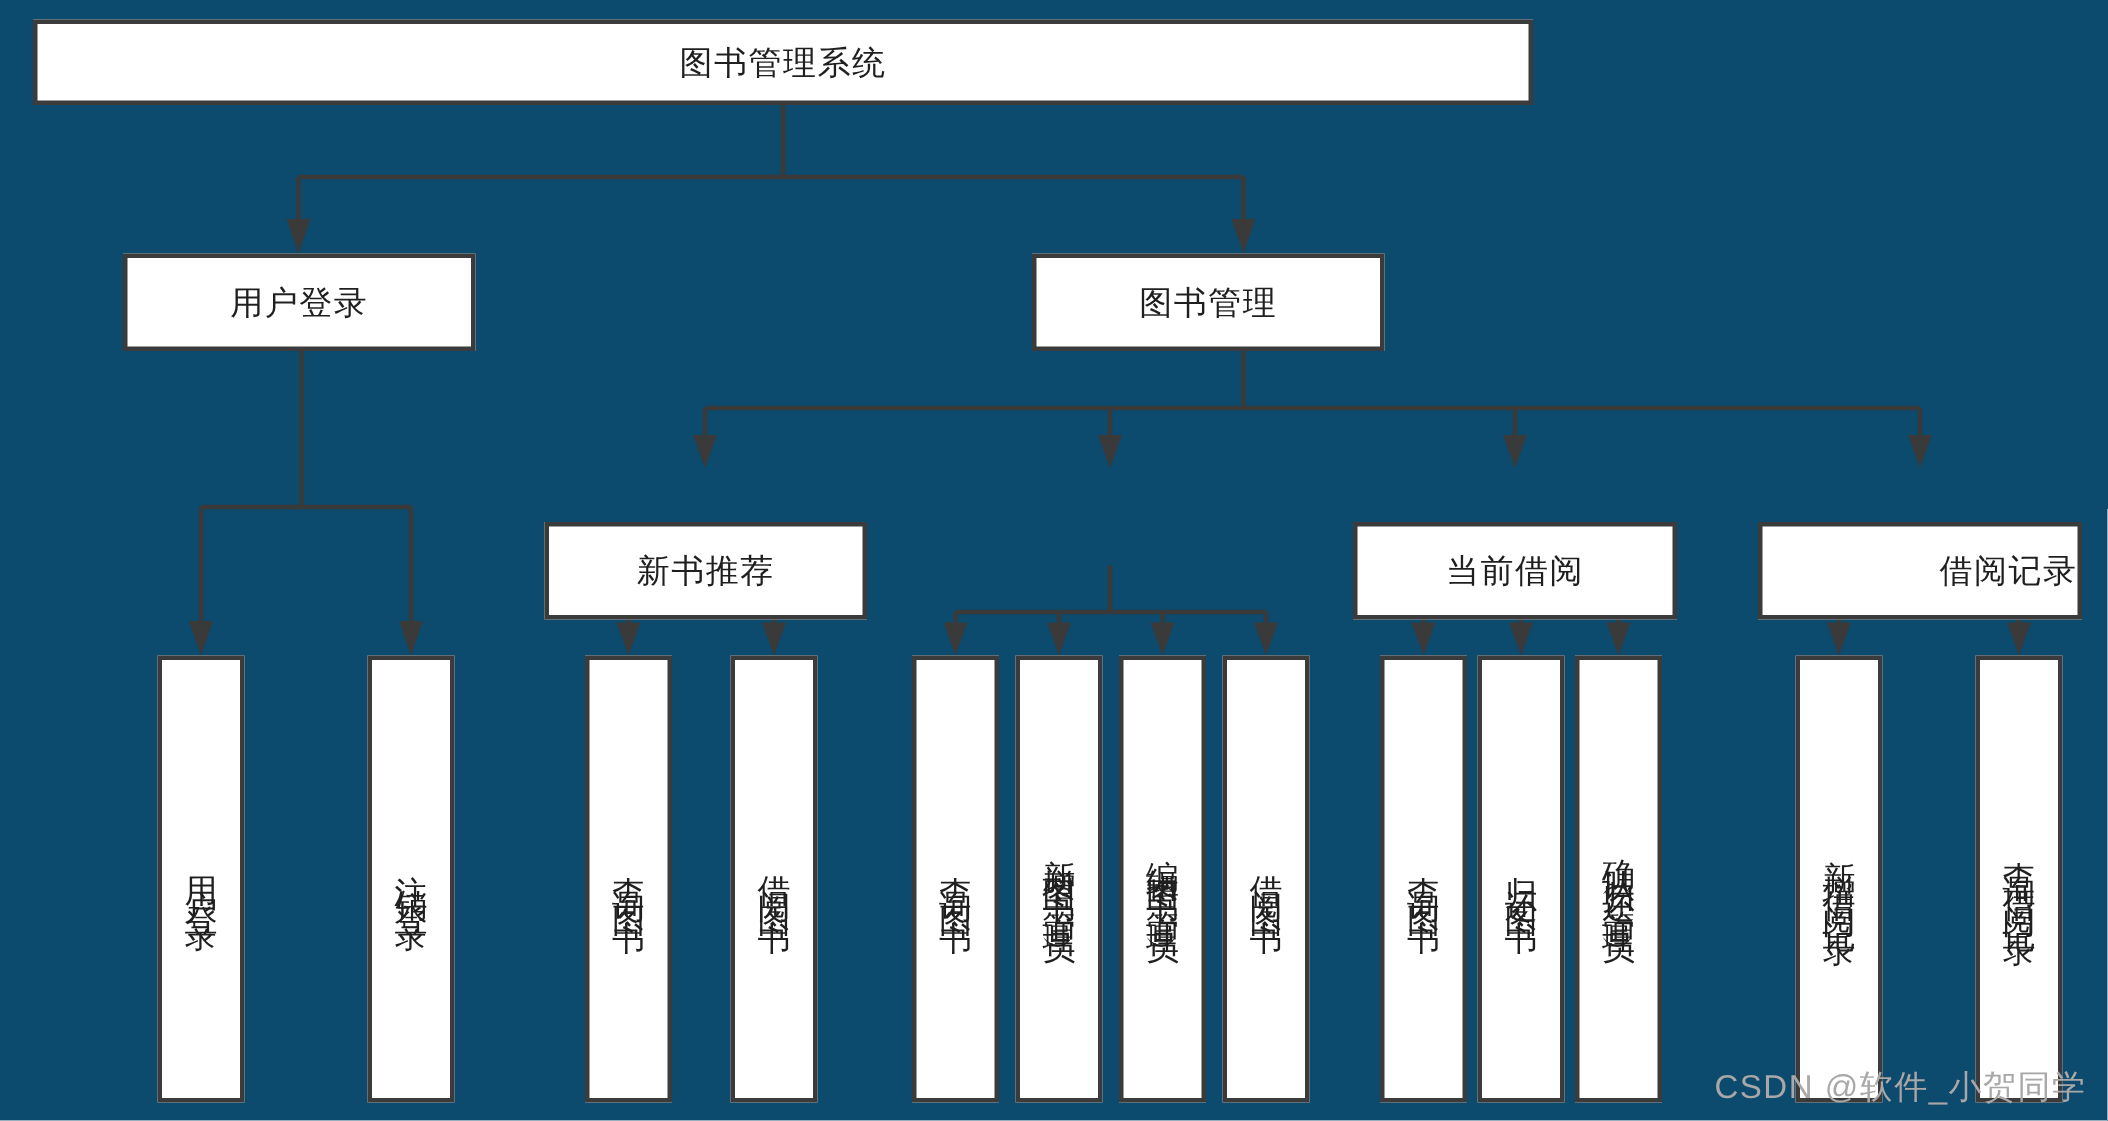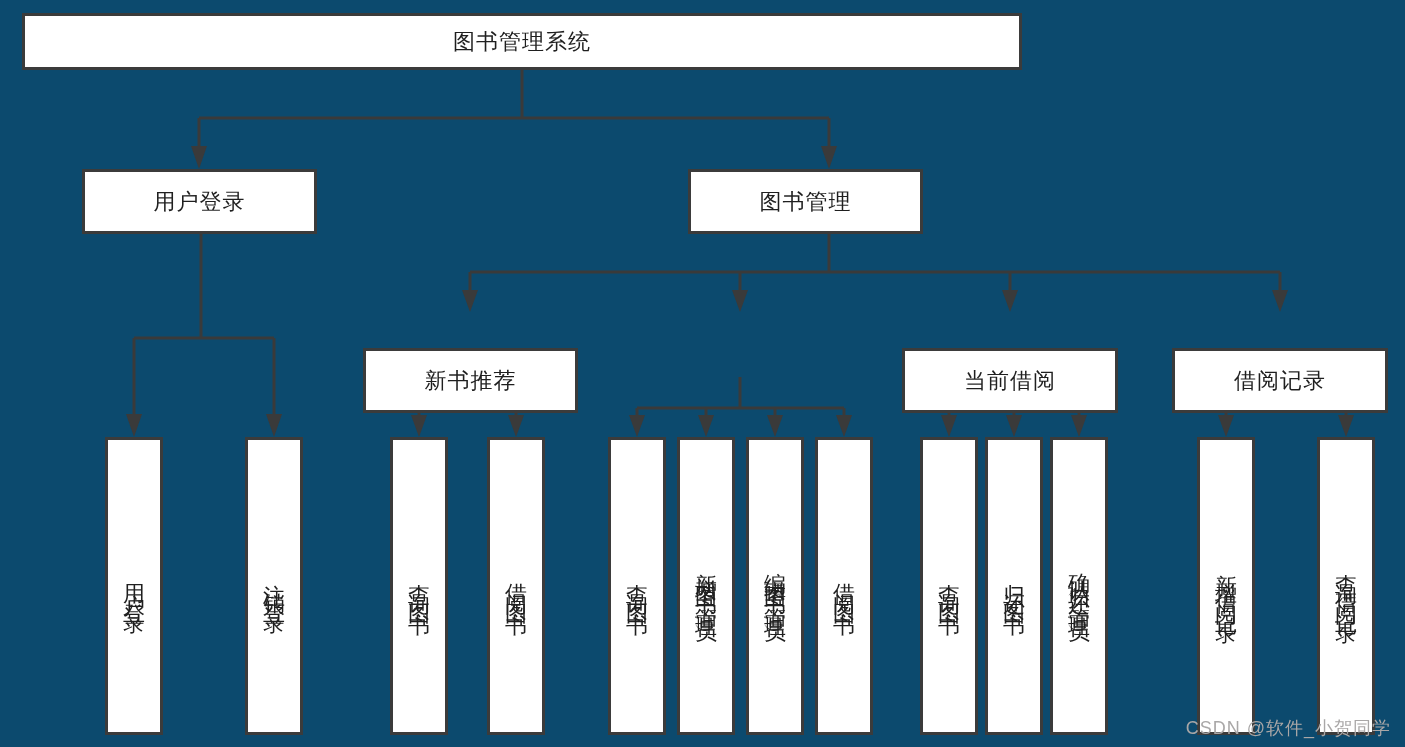--- a/index.html
+++ b/index.html
@@ -37,34 +37,34 @@
   }
   .tight .vlabel{letter-spacing:7px;}
   
   .n-root{left:22px;top:13px;width:1000px;height:57px;}
   .n-user-login{left:82px;top:169px;width:235px;height:65px;}
   .n-book-mgmt{left:688px;top:169px;width:235px;height:65px;}
   .n-l3{top:312px;width:216px;height:65px;margin-top:36px;}
   .n-new-book{left:363px;width:215px;}
   .n-book-borrow{left:632px;}
   .n-current-borrow{left:902px;text-align:right;}
-  .n-borrow-records{left:1172px;}
+  .n-borrow-records{left:1172px;justify-content:flex-end;}
   .leaf{top:437px;width:58px;height:298px;}
   .lf1{left:105px;}  .lf2{left:245px;}
   .lf3{left:390px;}  .lf4{left:487px;}
   .lf5{left:608px;}  .lf6{left:677px;}
   .lf7{left:746px;}  .lf8{left:815px;}
   .lf9{left:920px;}  .lf10{left:985px;}
   .lf11{left:1050px;}
   .lf12{left:1197px;} .lf13{left:1317px;}
   .watermark{
     position:absolute;
     right:14px;
     bottom:7px;
-    font-size:18px;
+    font-size:22px;
     color:#a9a7a7;
     z-index:2;
     letter-spacing:1px;
     white-space:nowrap;
   }
 </style>
 </head>
 <body>
 
 <div class="canvas">

